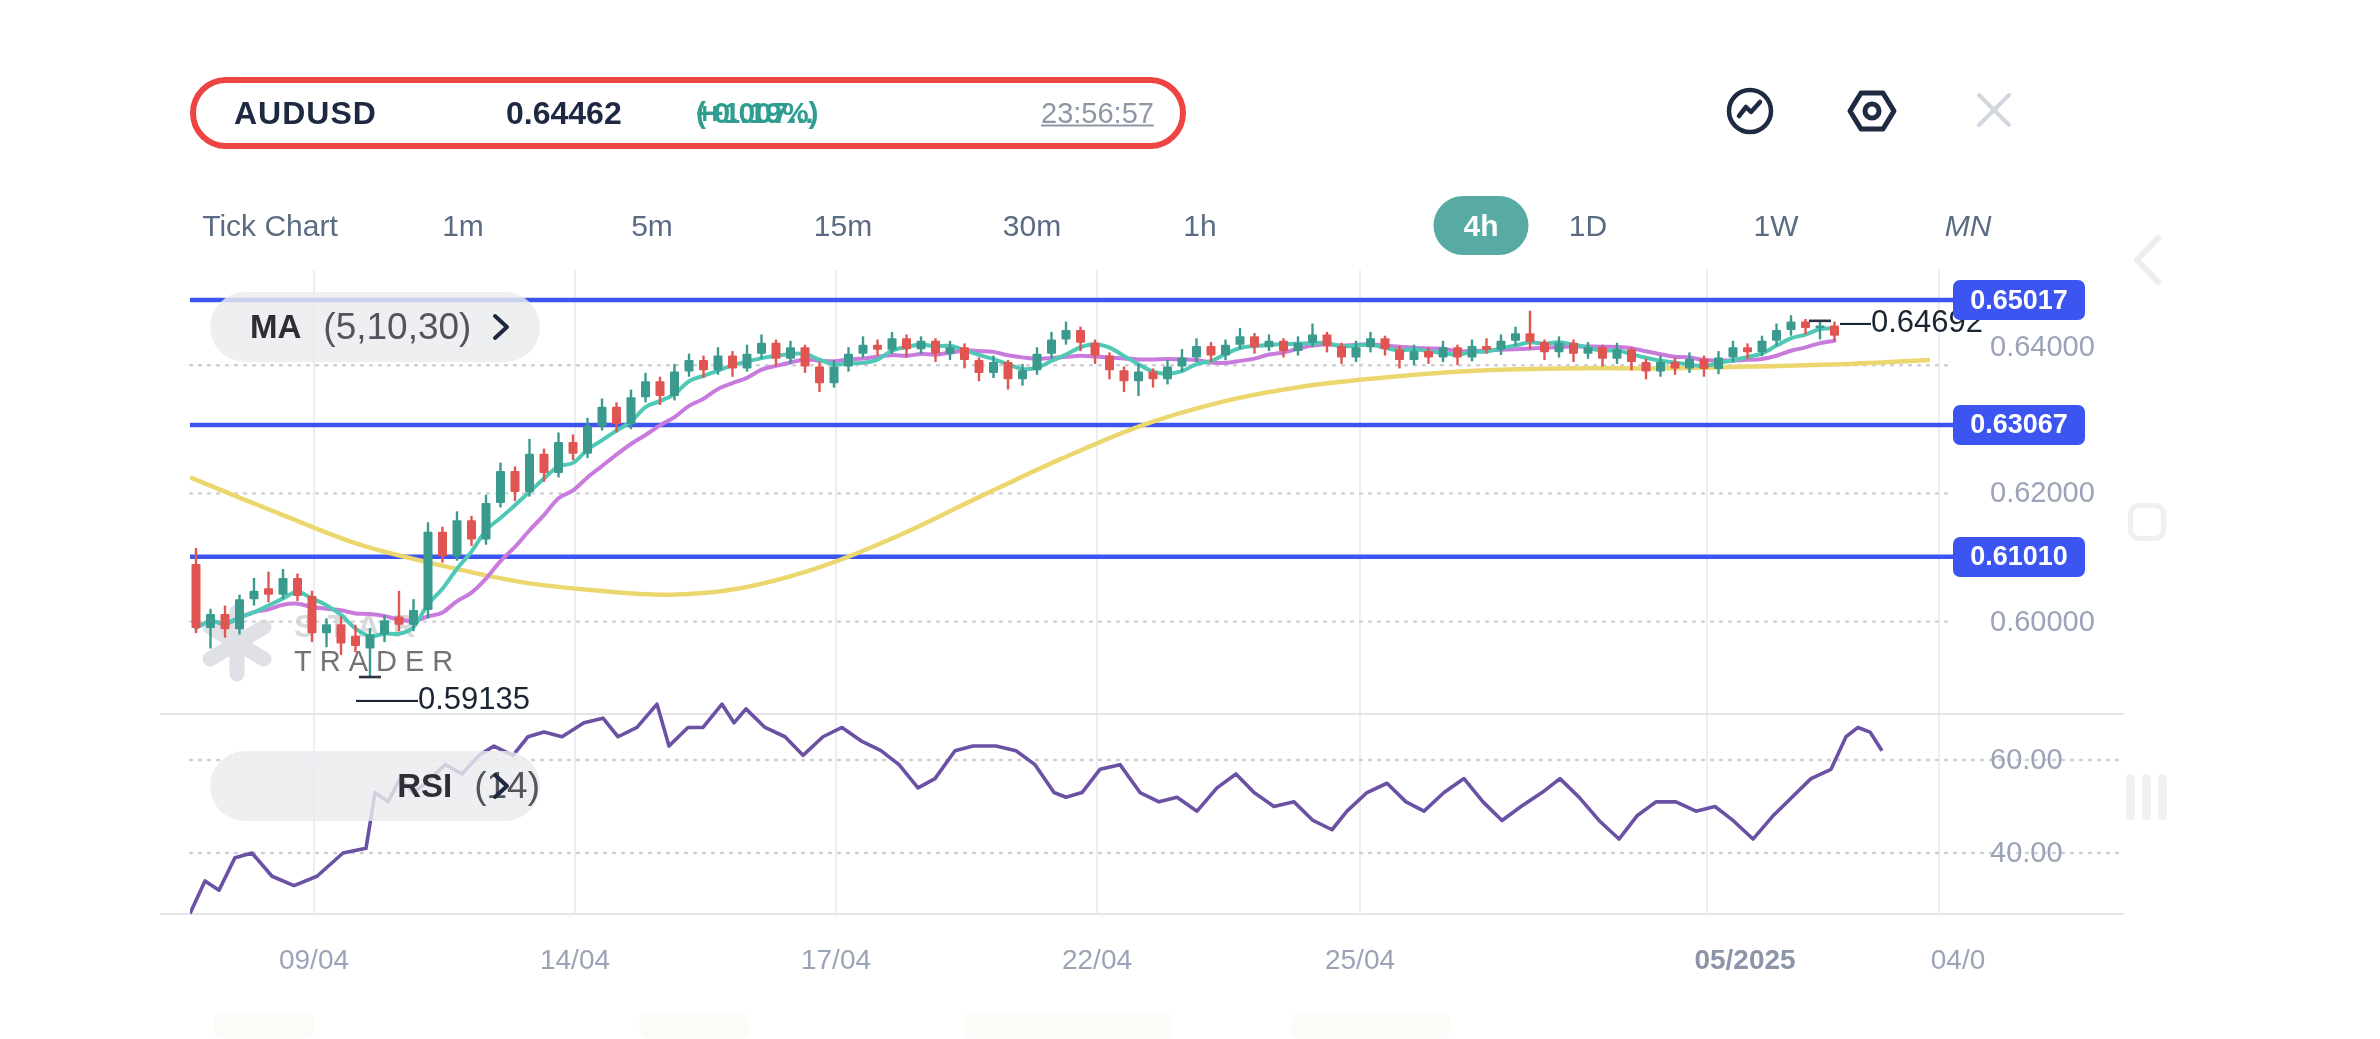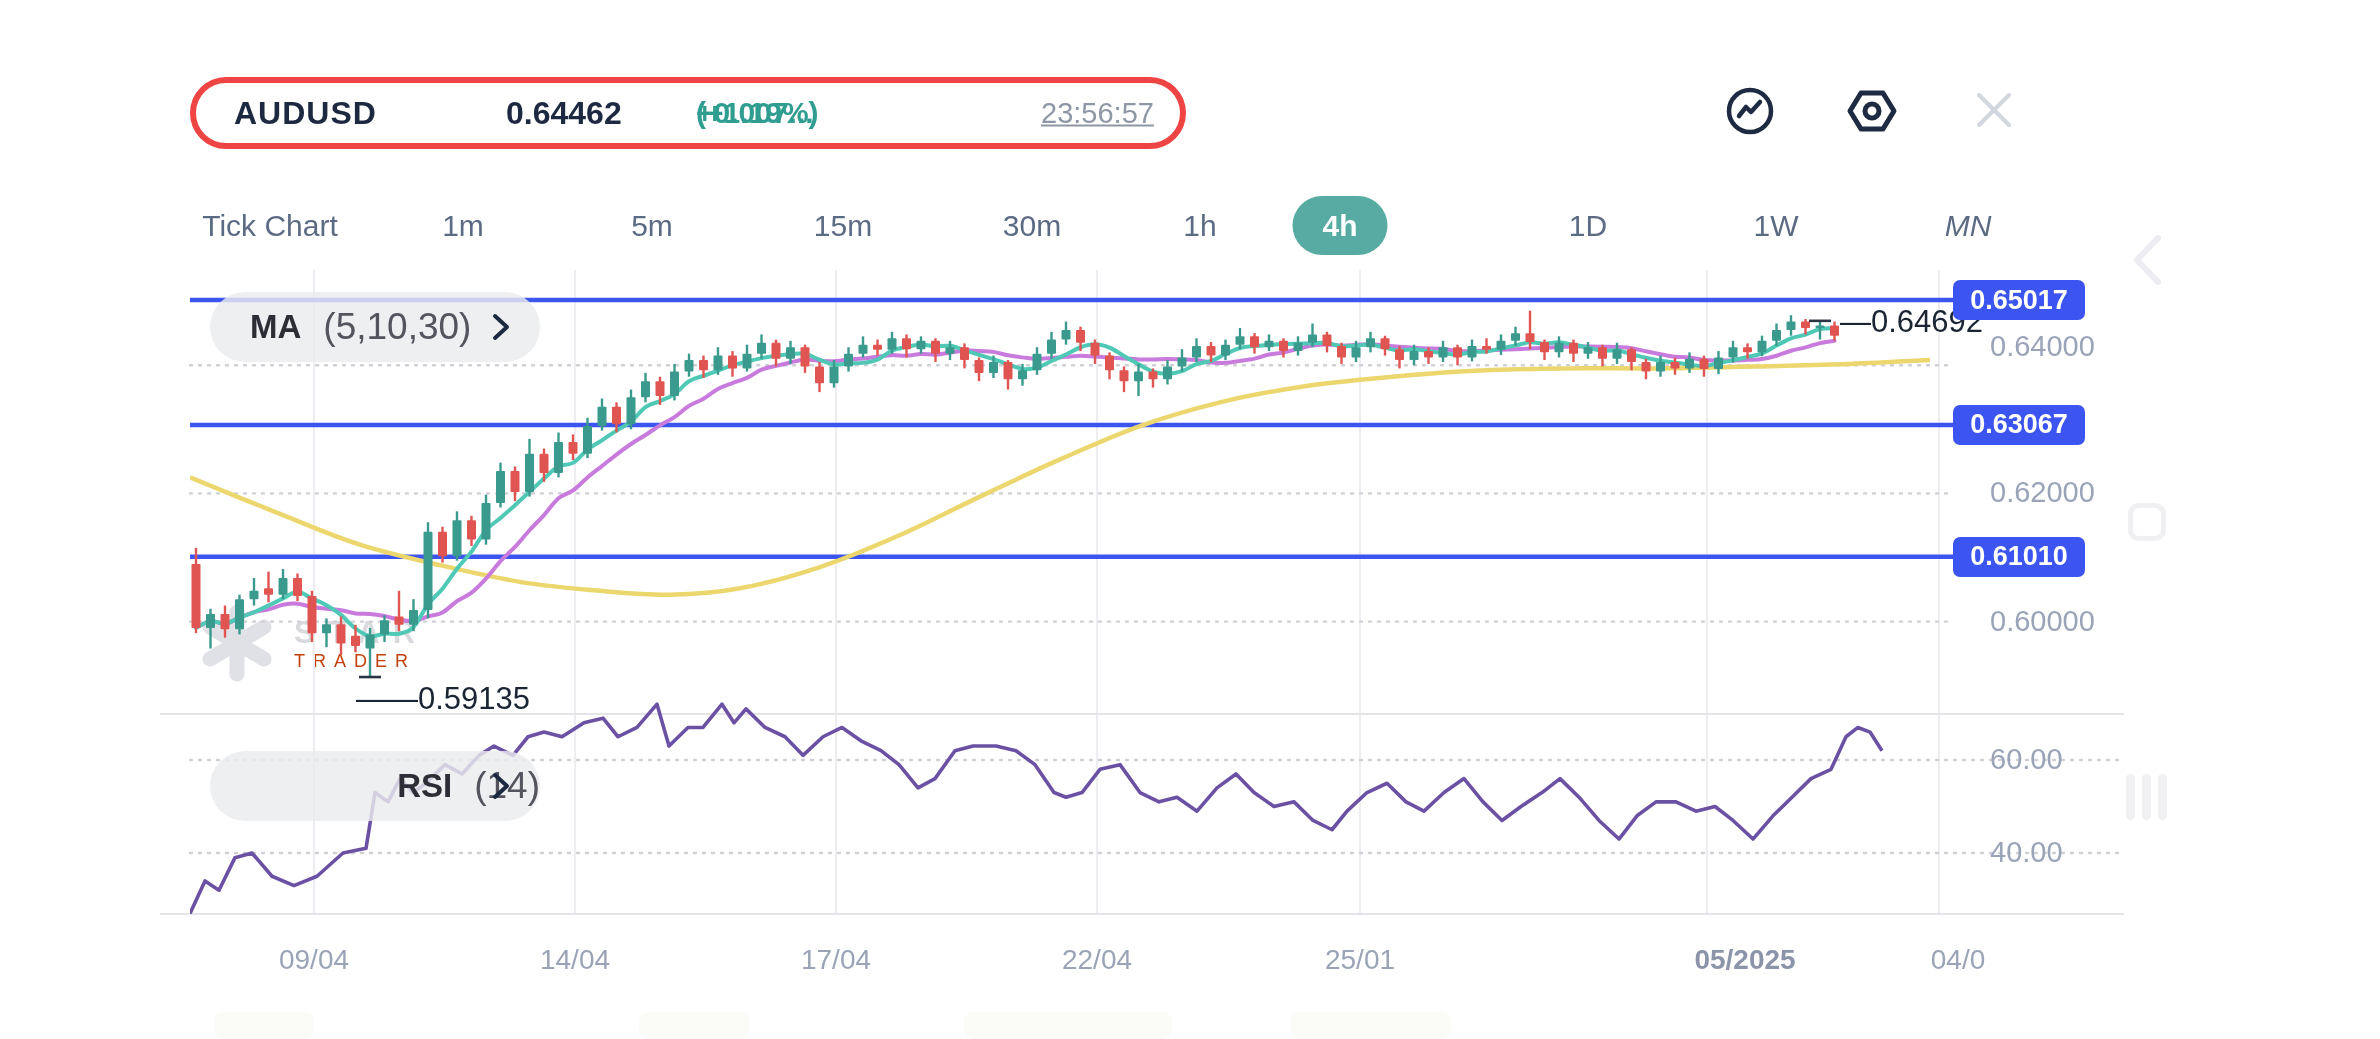--- a/index.html
+++ b/index.html
@@ -22,21 +22,21 @@
   
   .pill{position:absolute;left:210px;width:330px;height:70px;border-radius:35px;
         background:rgba(234,235,238,0.82);display:flex;align-items:center;cursor:pointer;z-index:5;gap:12px;}
   .pill .nm{font-size:33px;font-weight:bold;color:#2d2d36;margin-left:40px;}
   .pill .pr{font-size:37px;color:#54545e;margin-left:10px;}
   .pill svg{position:absolute;right:28px;}
   
   #wm{position:absolute;left:196px;top:602px;z-index:1;display:flex;align-items:center;}
   #wm .txt{margin-left:16px;}
   #wm .l1{font-size:31px;font-weight:bold;letter-spacing:13px;color:#d9dade;}
-  #wm .l2{font-size:18px;letter-spacing:8px;color:#c2410c;}
+  #wm .l2{font-size:29px;letter-spacing:8px;color:#737373;}
   
   #cv{position:absolute;left:0;top:0;z-index:2;}
   
   .badge{position:absolute;left:1953px;width:132px;height:40px;background:#3c55f0;color:#fff;
          border-radius:7px;display:flex;align-items:center;justify-content:center;
          font-size:27px;font-weight:bold;z-index:4;}
   .tick{position:absolute;left:1990px;font-size:29px;color:#9aa3b8;z-index:3;white-space:nowrap;}
   .dt{position:absolute;top:944px;transform:translateX(-50%);font-size:28px;color:#9ba4b6;z-index:3;}
   .dt.bold{font-weight:bold;color:#8b94a8;}
   
@@ -81,21 +81,21 @@
     </svg>
   </div>
 
   <div id="tfs">
       <div class="tf" style="left: 270px;">Tick Chart</div>
       <div class="tf" style="left: 463px;">1m</div>
       <div class="tf" style="left: 652px;">5m</div>
       <div class="tf" style="left: 843px;">15m</div>
       <div class="tf" style="left: 1032px;">30m</div>
       <div class="tf" style="left: 1200px;">1h</div>
-      <div class="tf active" style="left: 1340px; text-align: center;">4h</div>
+      <div class="tf active" style="left: 1481px; text-align: center;">4h</div>
       <div class="tf" style="left: 1588px;">1D</div>
       <div class="tf" style="left: 1776px;">1W</div>
       <div class="tf" style="left: 1968px; font-style: italic;">MN</div>
     </div>
 
   <div id="wm">
     <svg width="82" height="82">
       <g stroke="#e0e1e6" stroke-width="15" stroke-linecap="round">
         <line x1="41" y1="10" x2="41" y2="72"></line>
         <line x1="14" y1="25" x2="68" y2="57"></line>
@@ -632,21 +632,21 @@
     </div>
   <div id="raxis">
       <div class="tick" style="top: 743px;">60.00</div>
       <div class="tick" style="top: 836px;">40.00</div>
     </div>
   <div id="xaxis">
       <div class="dt" style="left: 314px;">09/04</div>
       <div class="dt" style="left: 575px;">14/04</div>
       <div class="dt" style="left: 836px;">17/04</div>
       <div class="dt" style="left: 1097px;">22/04</div>
-      <div class="dt" style="left: 1360px;">25/01</div>
+      <div class="dt" style="left: 1360px;">25/04</div>
       <div class="dt bold" style="left: 1707px; margin-left: 38px;">05/2025</div>
       <div class="dt" style="left: 1958px;">04/0</div>
     </div>
 
   <div class="rail" style="left:2128px;top:232px;">
     <svg width="40" height="56">
       <polyline points="30,6 9,28 30,50" fill="none" stroke="#ececf1" stroke-width="6" stroke-linecap="round" stroke-linejoin="round"></polyline>
     </svg>
   </div>
   <div class="rail sq" style="left:2128px;top:503px;"></div>

